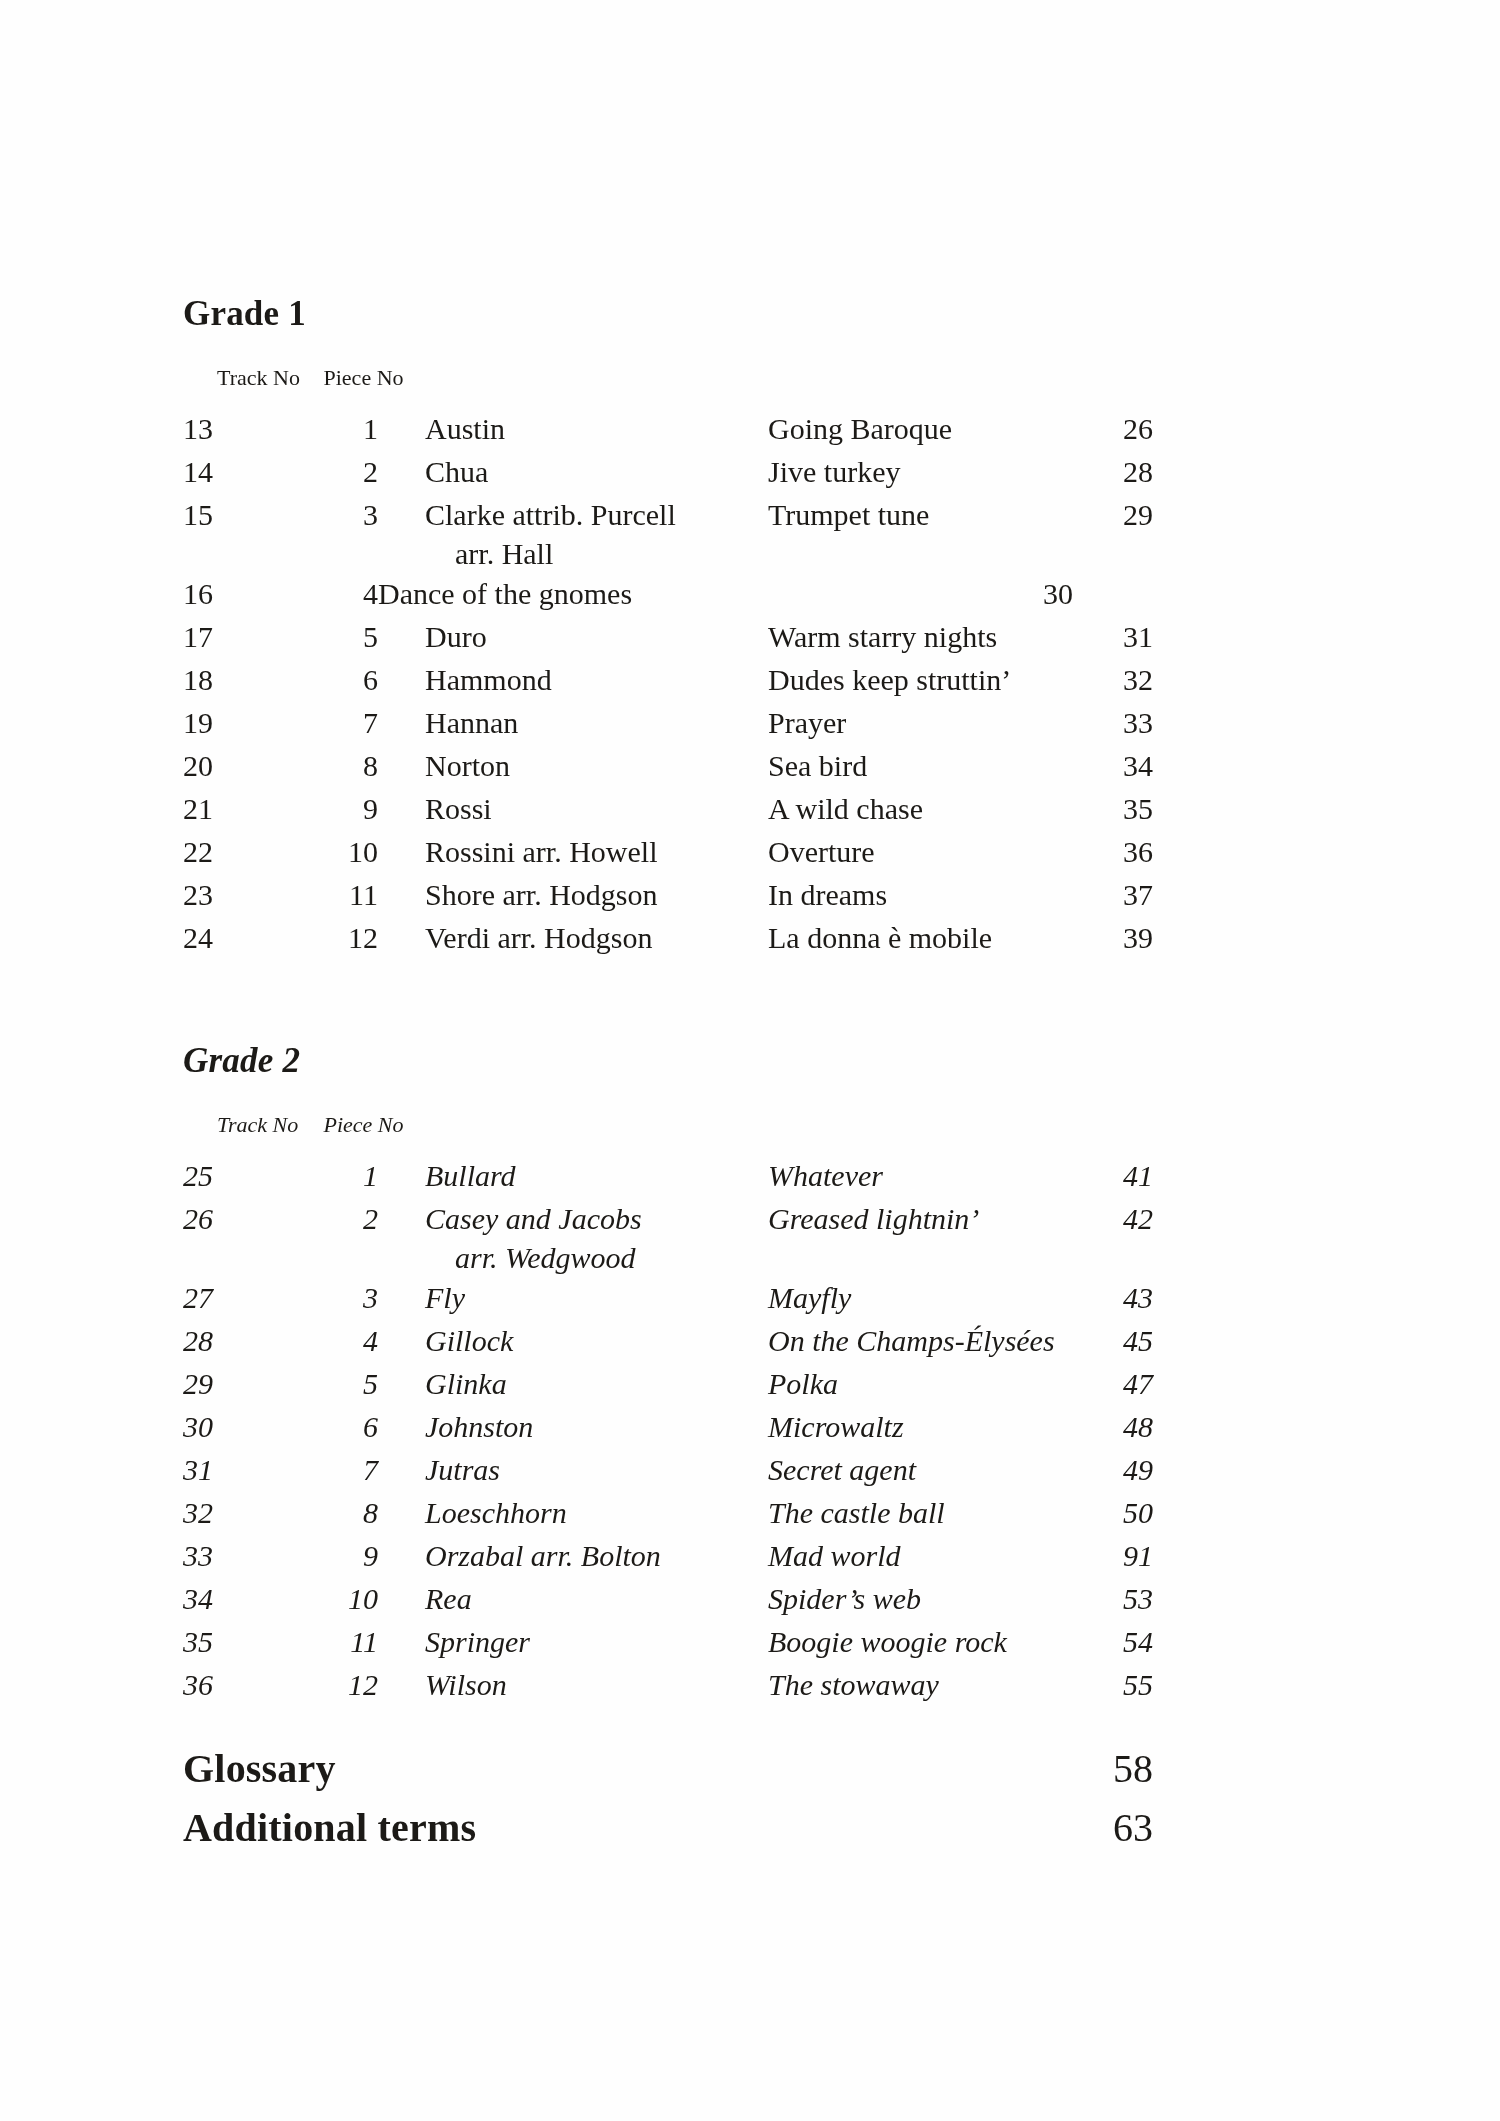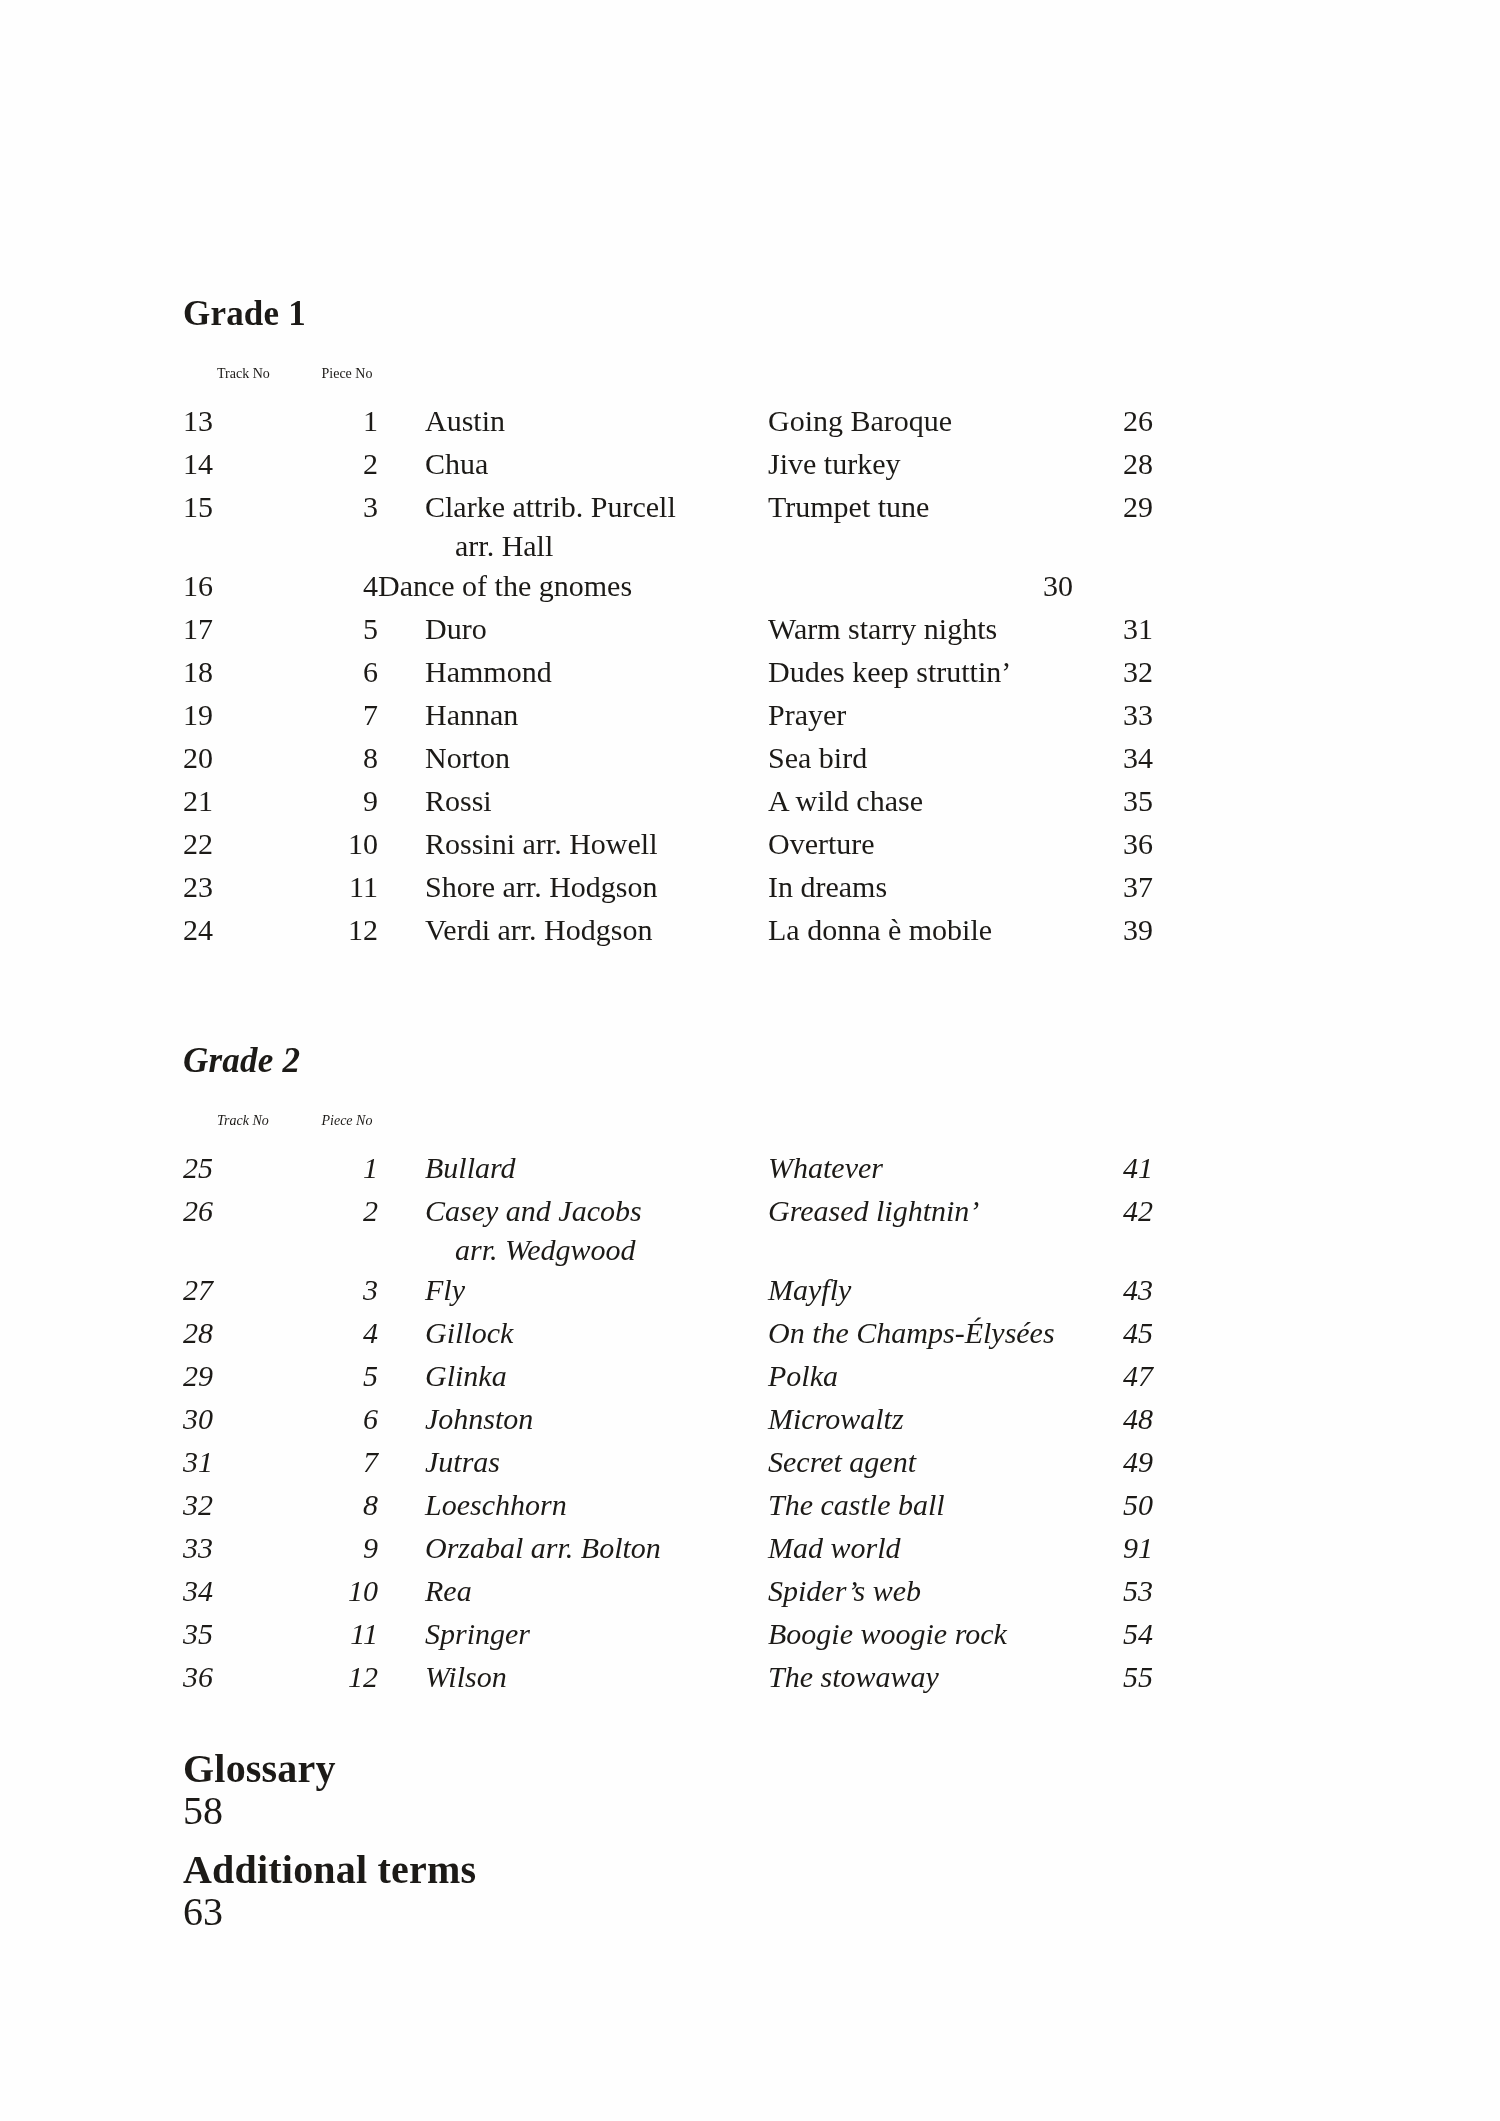--- a/index.html
+++ b/index.html
@@ -21,21 +21,21 @@
   #section-0 { top: 296px; }
   #section-1 { top: 1043px; font-style: italic; }
   .grade-title {
     font-size: 35px;
     font-weight: bold;
     line-height: 1.0;
     letter-spacing: 0.2px;
   }
   .col-headers {
     margin-top: 36px;
-    font-size: 14px;
+    font-size: 22px;
     line-height: 1.0;
     white-space: nowrap;
   }
   .col-track { display: inline-block; margin-left: 34px; width: 101px; }
   .col-piece { display: inline-block; }
   .rows { margin-top: 18px; }
   .row {
     display: grid;
     grid-template-columns: 89px 106px 390px 1fr 80px;
     align-items: baseline;
@@ -54,21 +54,20 @@
     position: absolute;
     left: 183px;
     top: 1748px;
     width: 970px;
   }
   .footer-row {
     display: flex;
     justify-content: space-between;
     align-items: baseline;
     margin-bottom: 17px;
-    flex-direction: column;
   }
   .footer-label {
     font-size: 40px;
     font-weight: bold;
     line-height: 1.05;
     letter-spacing: 0.2px;
   }
   .footer-page {
     font-size: 40px;
     line-height: 1.05;

